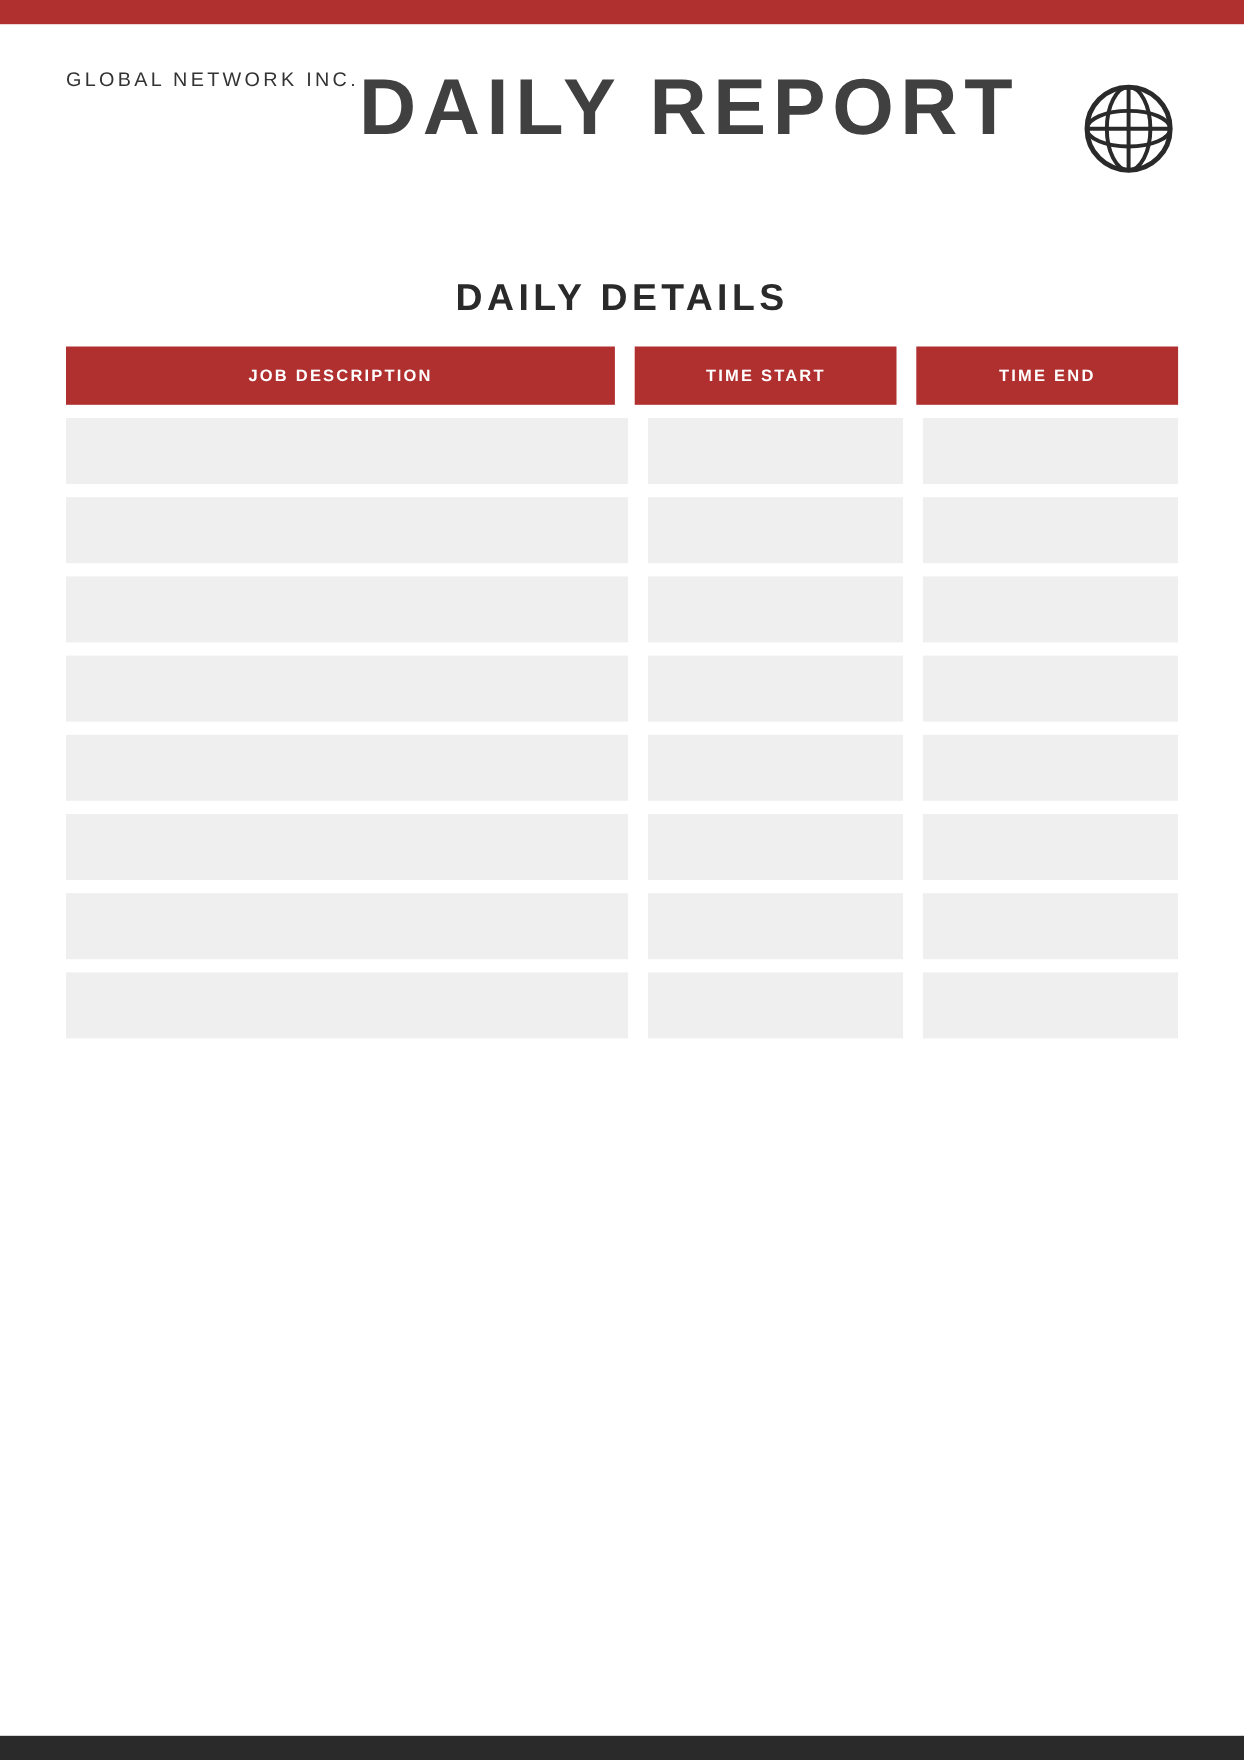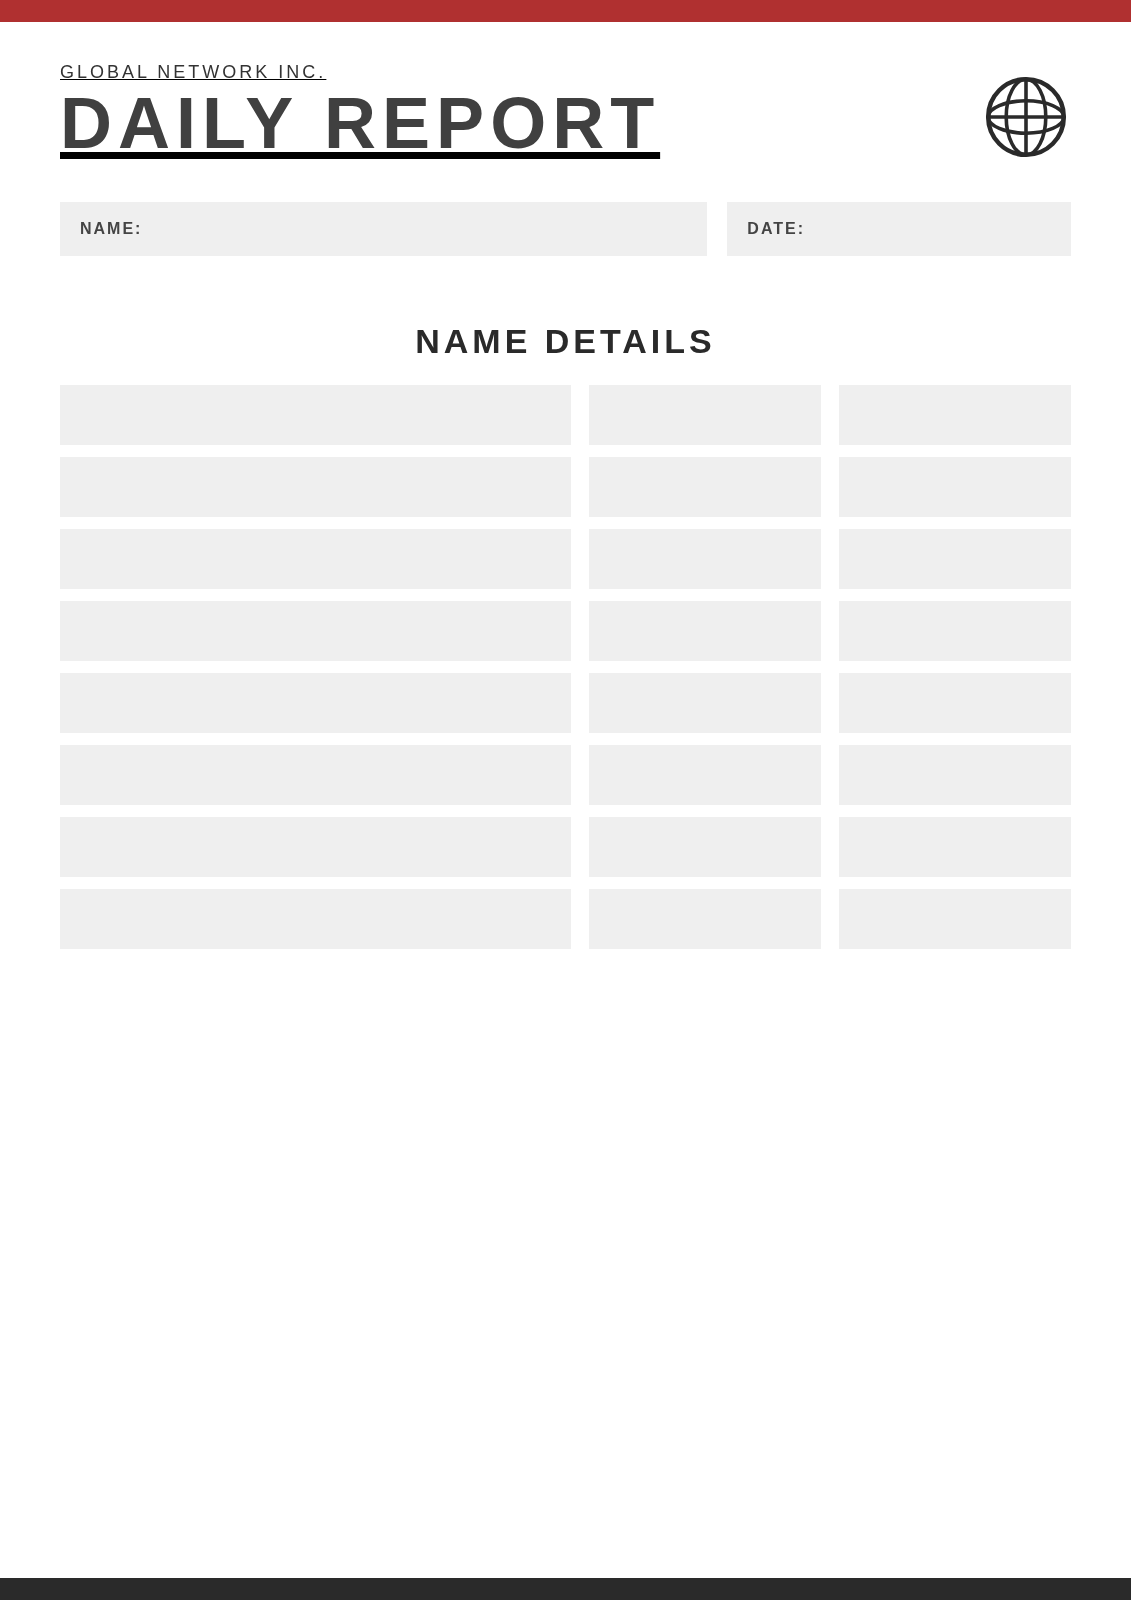--- a/index.html
+++ b/index.html
@@ -28,22 +28,21 @@
 
     .header {
       display: flex;
       justify-content: space-between;
       align-items: flex-start;
       margin-bottom: 40px;
     }
 
     .header-left {
       display: flex;
-      flex-direction: column;
-      text-decoration: underline;
+      flex-direction: row;
     }
 
     .company-name {
       font-size: 18px;
       font-weight: 400;
       letter-spacing: 3px;
       color: #333333;
       margin-bottom: 4px;
     }
 
@@ -181,30 +180,31 @@
       <line x1="8" y1="50" x2="92" y2="50" stroke="#2a2a2a" stroke-width="4"></line>
 
       <ellipse cx="50" cy="50" rx="22" ry="42" fill="none" stroke="#2a2a2a" stroke-width="4"></ellipse>
 
       <line x1="50" y1="8" x2="50" y2="92" stroke="#2a2a2a" stroke-width="4"></line>
     </svg>
   </div>
 
   <div class="fields-section">
     <div class="fields-row">
-      <div class="field-box field-box-wide">NAME:</div>
-      <div class="field-box field-box-narrow">DATE:</div>
-    </div>
-    <div class="fields-row">
     </div>
   </div>
 
-  <div class="section-title">NAME DETAILS</div>
+  <div class="section-title">DAILY DETAILS</div>
 
   <div class="work-table">
+    <div class="table-header-row">
+      <div class="th-description">JOB DESCRIPTION</div>
+      <div class="th-time">TIME START</div>
+      <div class="th-time">TIME END</div>
+    </div>
 
     <div class="table-rows">
       <div class="table-data-row">
         <div class="td-description"></div>
         <div class="td-time"></div>
         <div class="td-time"></div>
       </div>
       <div class="table-data-row">
         <div class="td-description"></div>
         <div class="td-time"></div>

